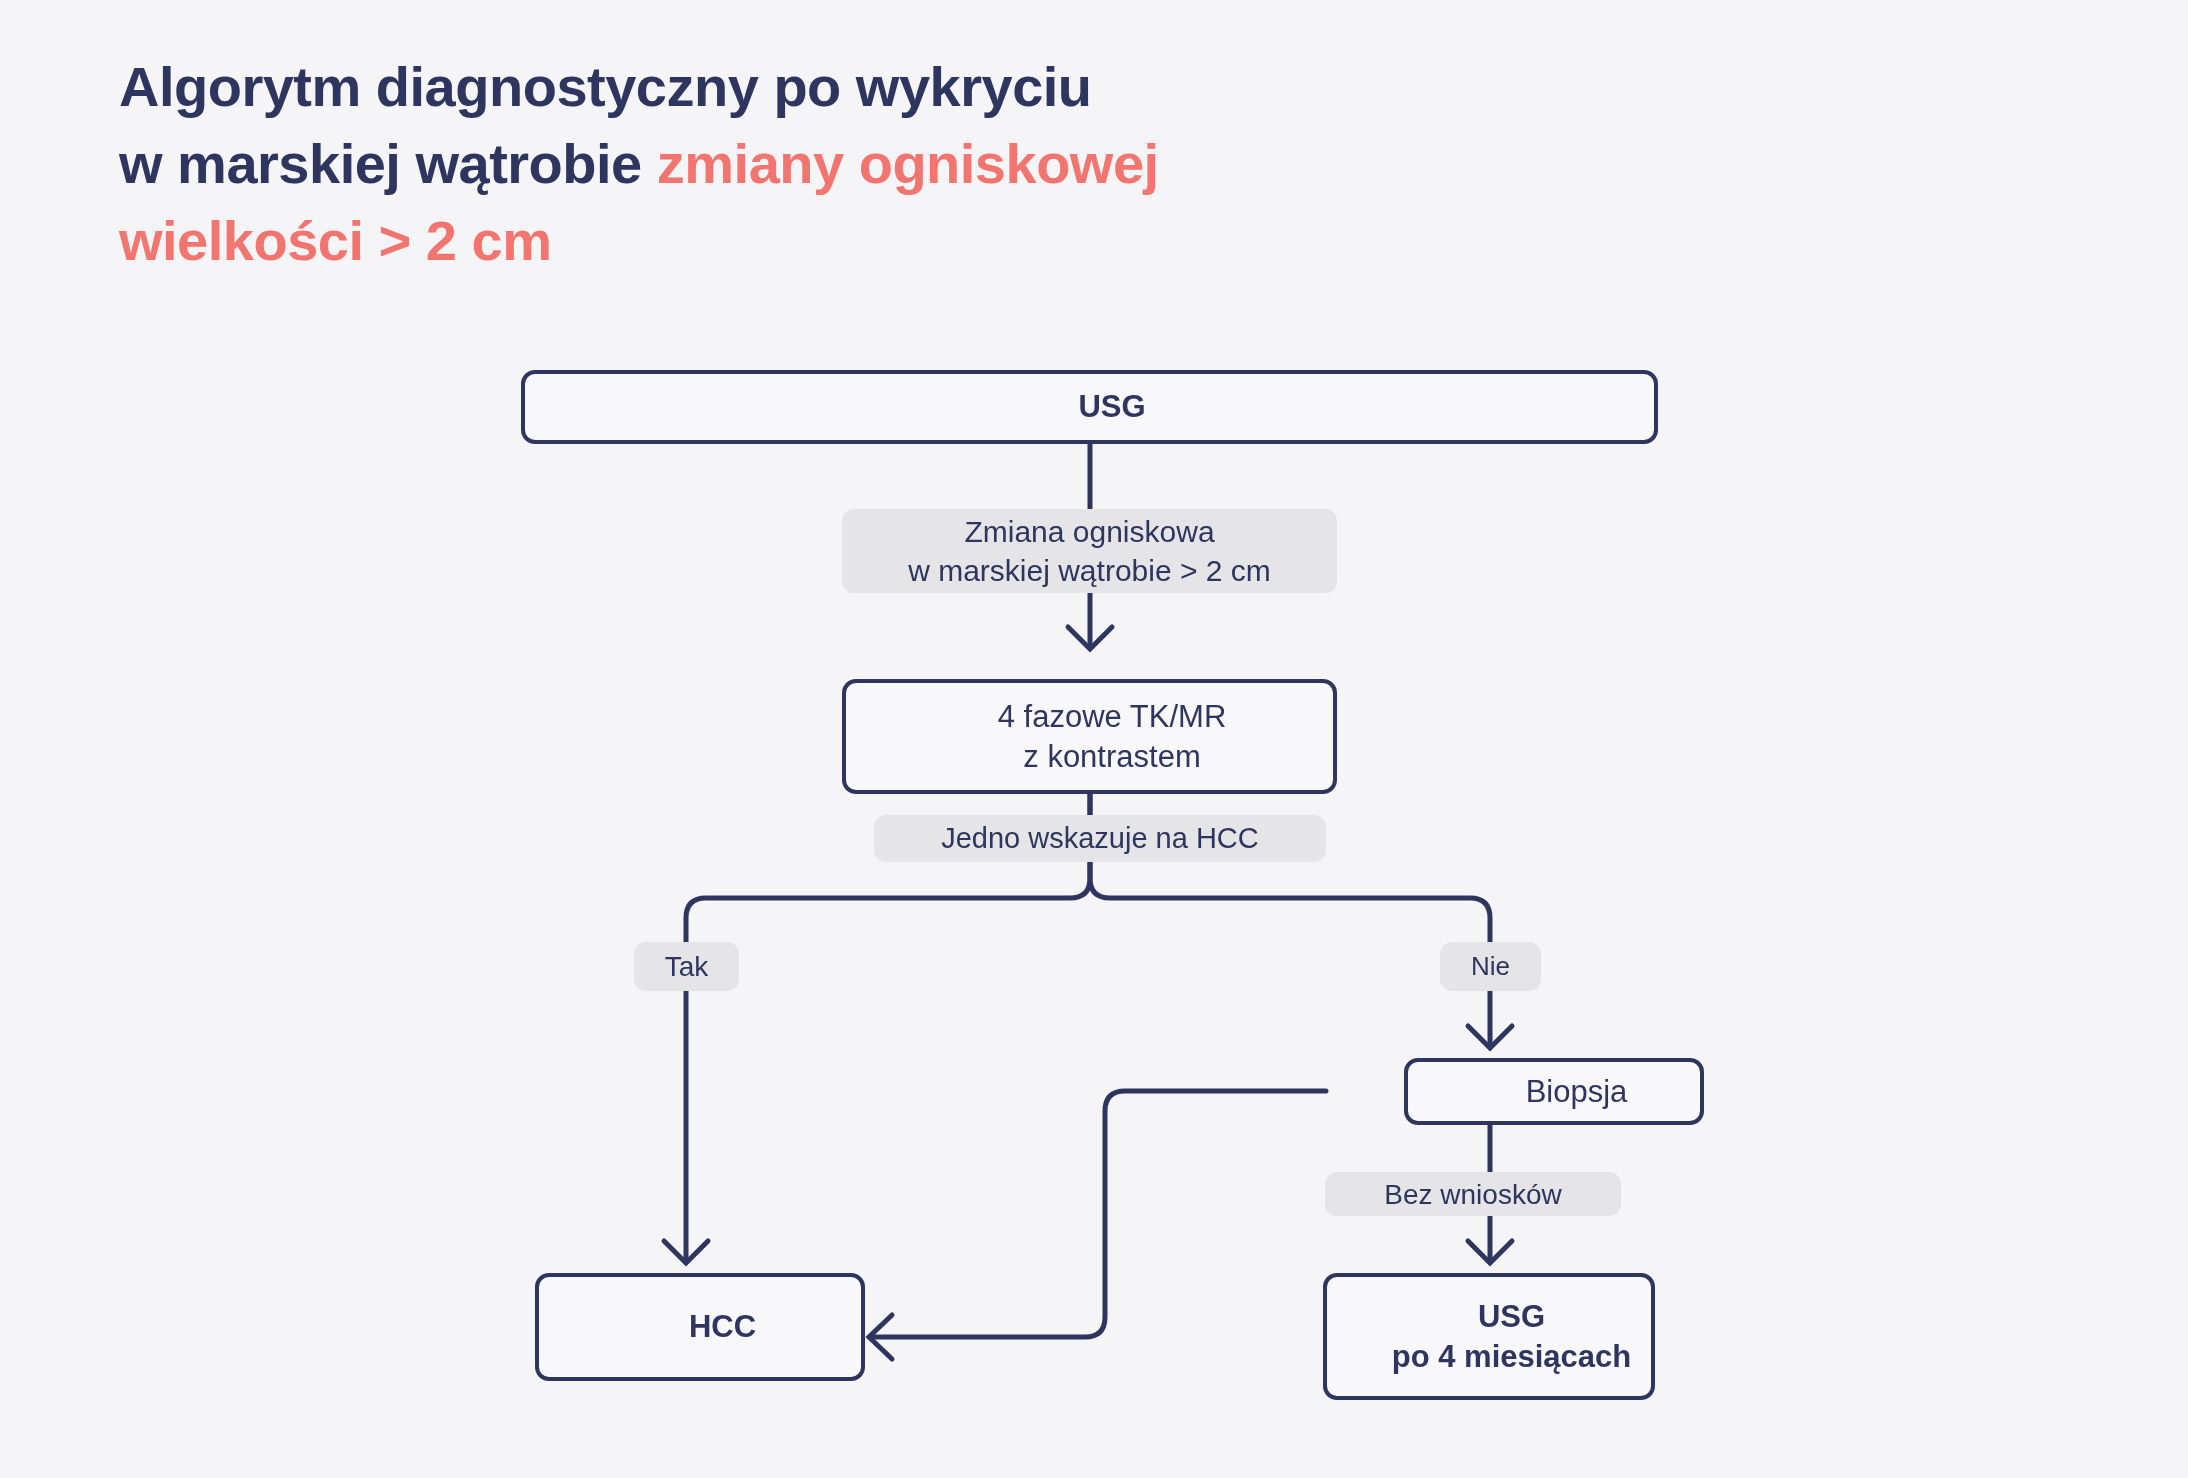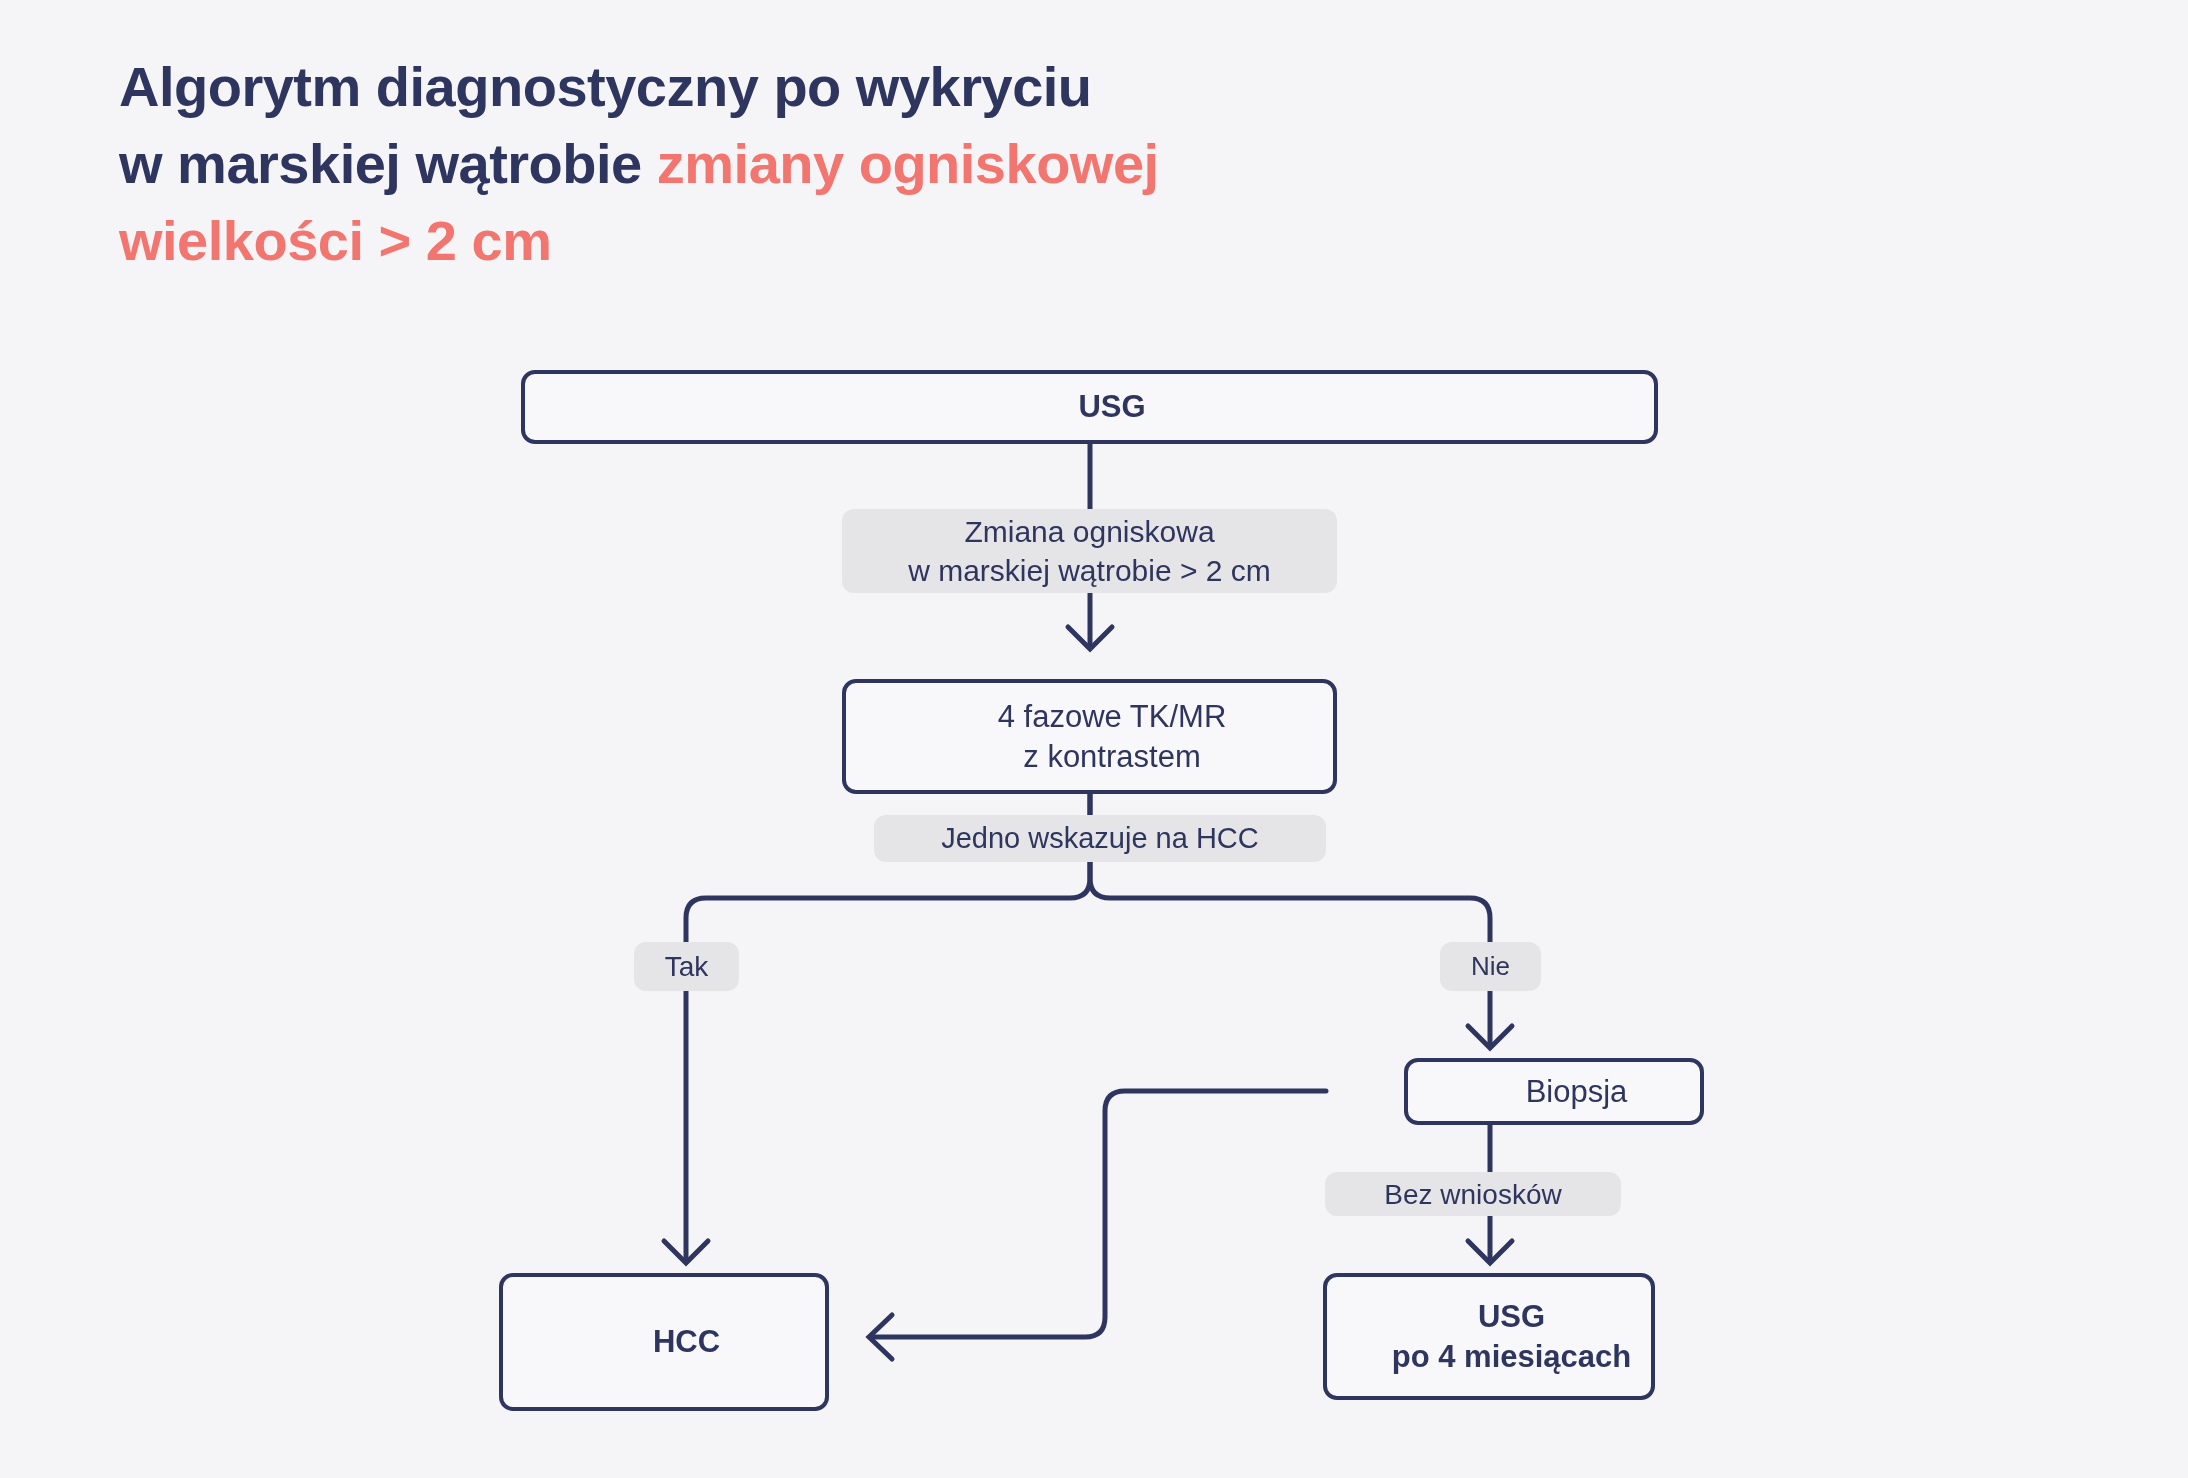--- a/index.html
+++ b/index.html
@@ -57,21 +57,21 @@
     justify-content: center;
     font-size: 31px;
     line-height: 40px;
     text-align: left;
     padding-left: 45px;
   }
   .node.bold { font-weight: 700; }
   .node-usg     { left: 521px;  top: 370px;  width: 1137px; height: 74px;  }
   .node-tkmr    { left: 842px;  top: 657px;  width: 495px;  height: 115px; margin-top: 22px; }
   .node-biopsja { left: 1404px; top: 1058px; width: 300px;  height: 67px;  }
-  .node-hcc     { left: 499px;  top: 1273px; width: 330px;  height: 138px; }
+  .node-hcc     { left: 535px;  top: 1273px; width: 330px;  height: 108px; }
   .node-usg4    { left: 1323px; top: 1273px; width: 332px;  height: 127px; }
   
   .badge {
     position: absolute;
     z-index: 2;
     box-sizing: border-box;
     background: #e5e4e7;
     border-radius: 12px;
     display: flex;
     flex-direction: column;

